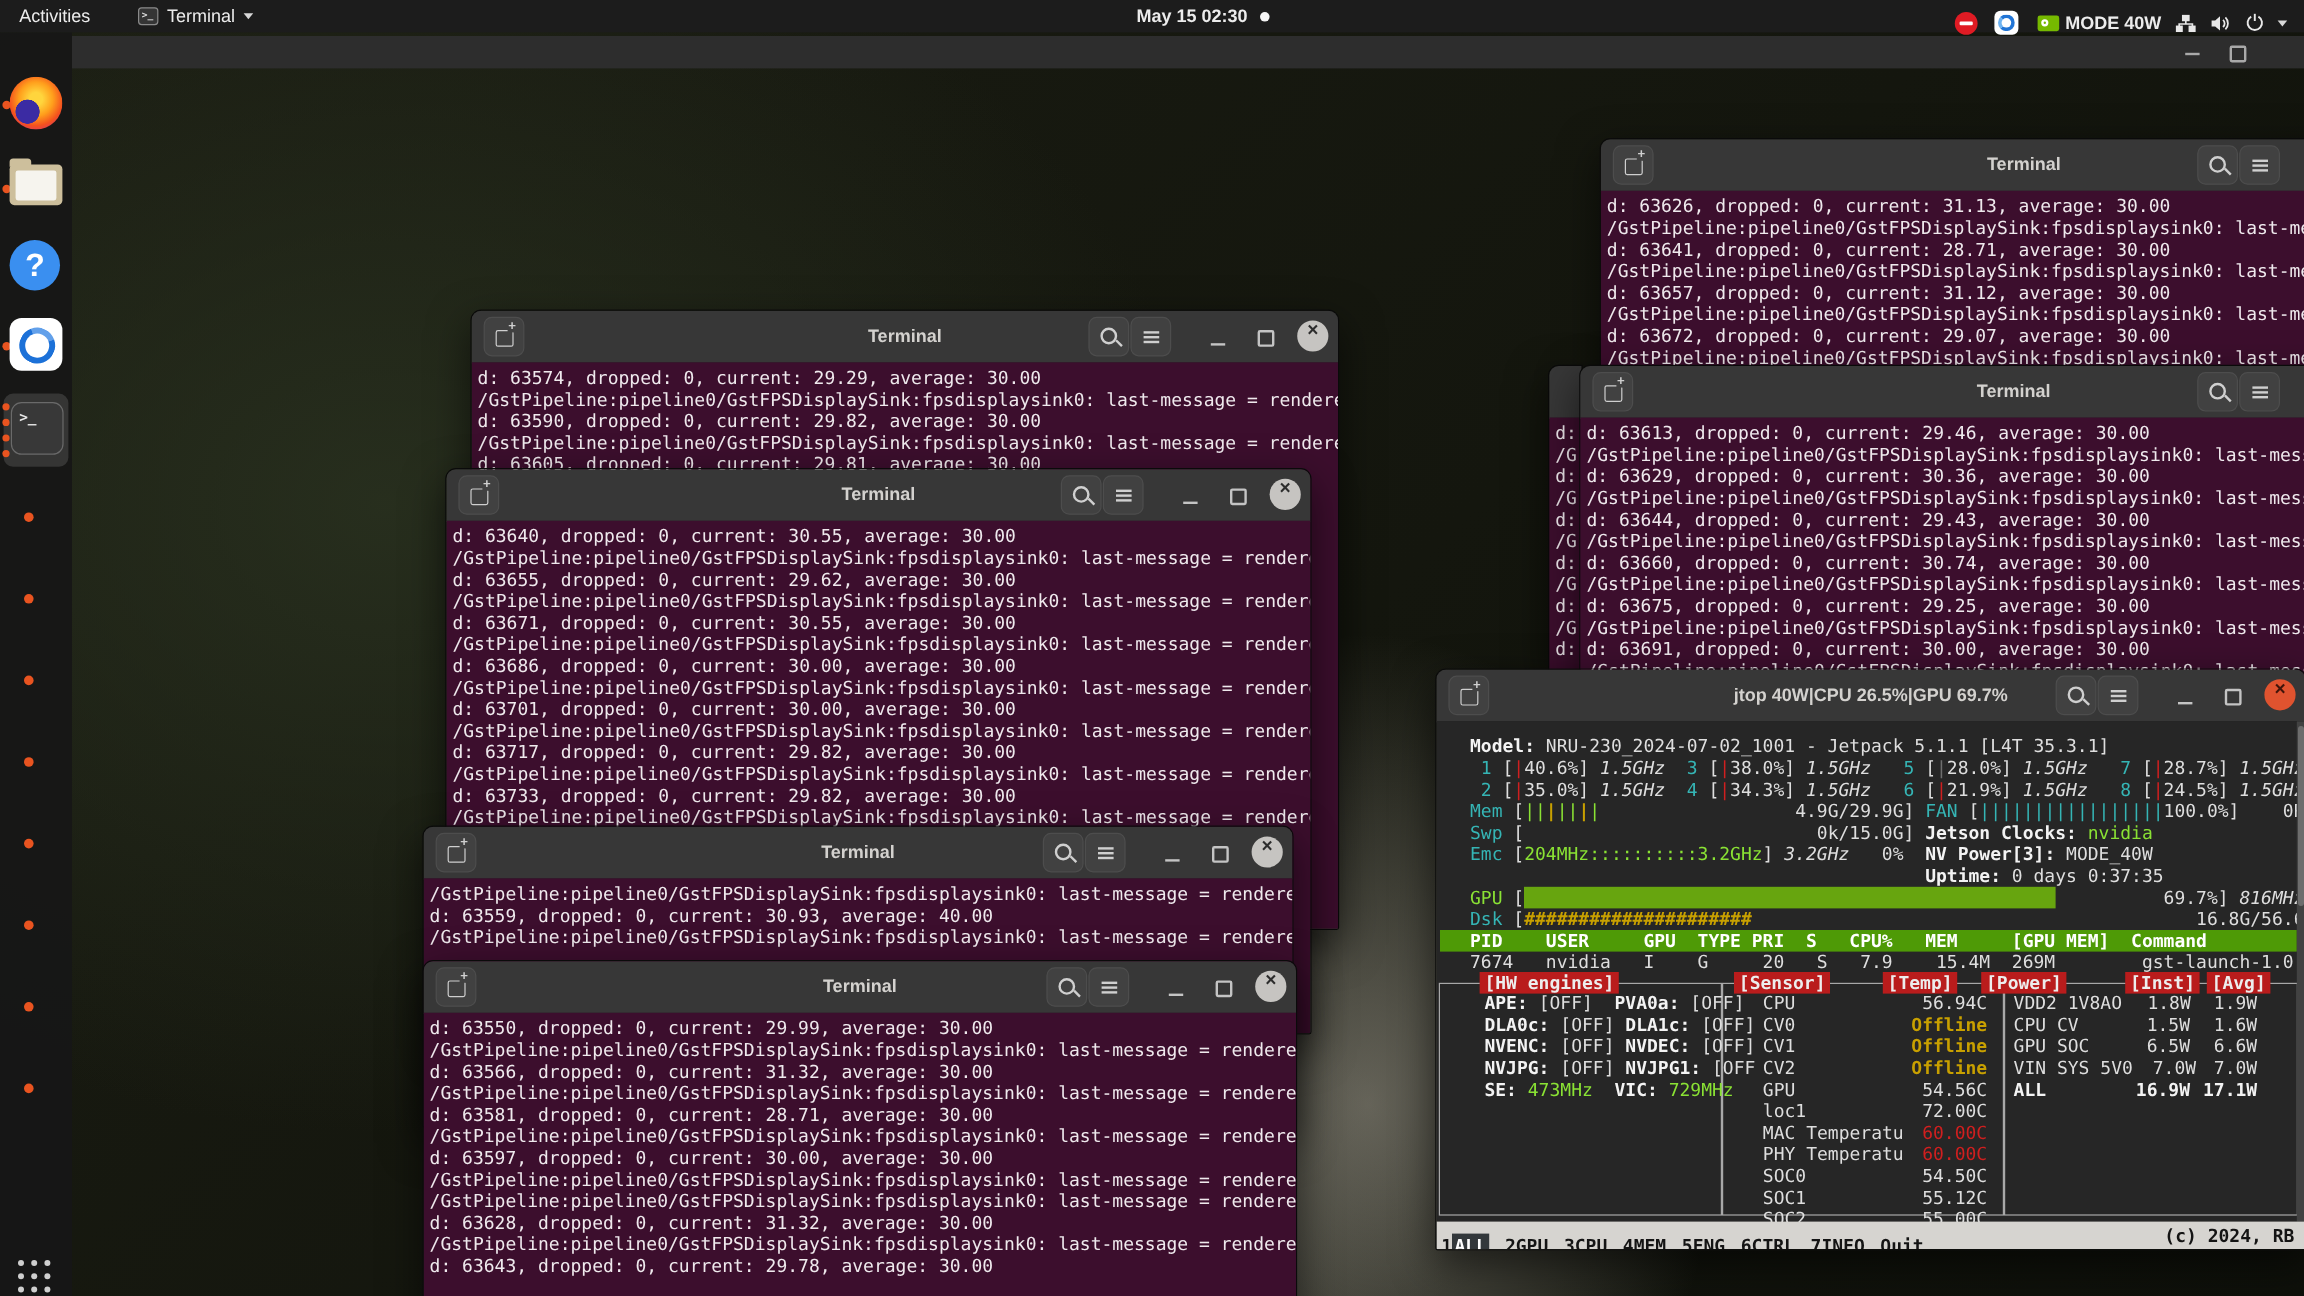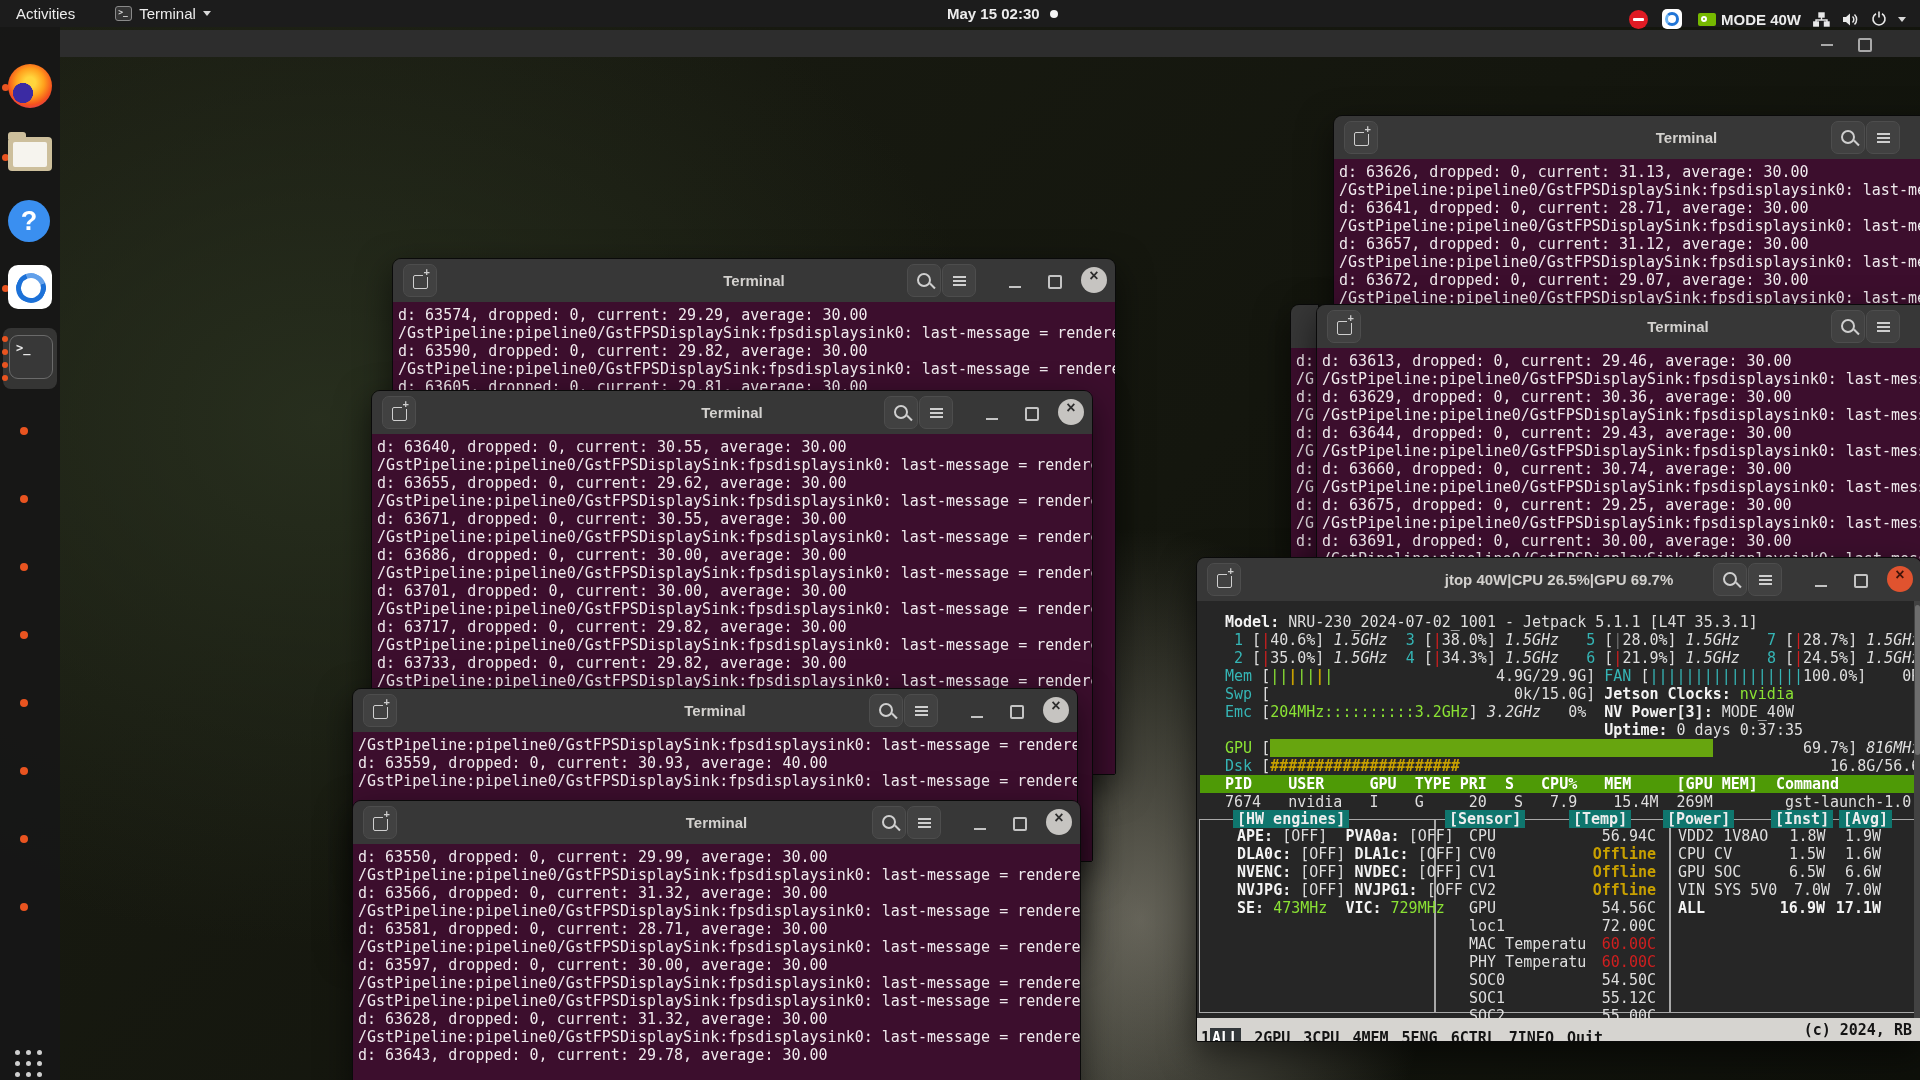--- a/index.html
+++ b/index.html
@@ -87,21 +87,21 @@
   .jrow.hdr{background:#4e9a06;color:#ffffff;font-weight:bold;}
   .s-cy{color:#35b5b5;}
   .s-g{color:#8ae234;}
   .s-y{color:#c8a000;font-weight:bold;}
   .s-r{color:#d01f1f;}
   .s-b{color:#f3f3f3;font-weight:bold;}
   .s-i{font-style:italic;}
   .s-dim{color:#6e6e6e;}
   .s-gbar{background:#67a50f;}
   .jbox{position:absolute;top:218px;height:194px;border:1px solid #a8a8a8;box-sizing:border-box;}
-  .jlabel{position:absolute;top:209px;height:18px;line-height:18px;background:#0f766e;padding:0 4px;
+  .jlabel{position:absolute;top:209px;height:18px;line-height:18px;background:#b91c1c;padding:0 4px;
     font:bold 15px "DejaVu Sans Mono",monospace;color:#ededed;white-space:pre;z-index:2;}
   .hwrows{position:absolute;left:3px;top:8px;right:0;}
   .srows,.prows{position:absolute;left:0;top:8px;right:0;}
   .srow,.prow{display:flex;height:18px;line-height:18px;font:15px "DejaVu Sans Mono",monospace;color:#dedede;white-space:pre;}
   .sl{padding-left:34px;}
   .sv{margin-left:auto;padding-right:14px;}
   .pl{padding-left:8px;flex:1;}
   .pi{width:58px;text-align:right;}
   .pa{width:56px;text-align:right;margin-right:34px;}
   .pbold{font-weight:bold;color:#f3f3f3;}
@@ -355,21 +355,21 @@
           <div class="jrow"><span>7674   nvidia   I    G     20   S   7.9    15.4M  269M        gst-launch-1.0</span></div>
         </div>
 
       <div class="jbox" style="left:2px;width:236px;"></div>
       <div class="jbox" style="left:238px;width:235px;"></div>
       <div class="jbox" style="left:473px;width:245px;"></div>
 
       <div class="jlabel" style="left:36px;">[HW engines]</div>
       <div class="jlabel" style="left:248px;">[Sensor]</div>
       <div class="jlabel" style="left:372px;">[Temp]</div>
-      <div class="jlabel" style="left:466px;">[Power]</div>
+      <div class="jlabel" style="left:454px;">[Power]</div>
       <div class="jlabel" style="left:574px;">[Inst]</div>
       <div class="jlabel" style="left:642px;">[Avg]</div>
 
       <div class="hwrows" style="left:6px;top:226px;width:230px;">
           <div class="jrow"><span> </span><span class="s-b">APE: </span><span>[OFF]  </span><span class="s-b">PVA0a: </span><span>[OFF]</span></div>
           <div class="jrow"><span> </span><span class="s-b">DLA0c: </span><span>[OFF] </span><span class="s-b">DLA1c: </span><span>[OFF]</span></div>
           <div class="jrow"><span> </span><span class="s-b">NVENC: </span><span>[OFF] </span><span class="s-b">NVDEC: </span><span>[OFF]</span></div>
           <div class="jrow"><span> </span><span class="s-b">NVJPG: </span><span>[OFF] </span><span class="s-b">NVJPG1: </span><span>[OFF</span></div>
           <div class="jrow"><span> </span><span class="s-b">SE: </span><span class="s-g">473MHz</span><span>  </span><span class="s-b">VIC: </span><span class="s-g">729MHz</span></div>
         </div>

